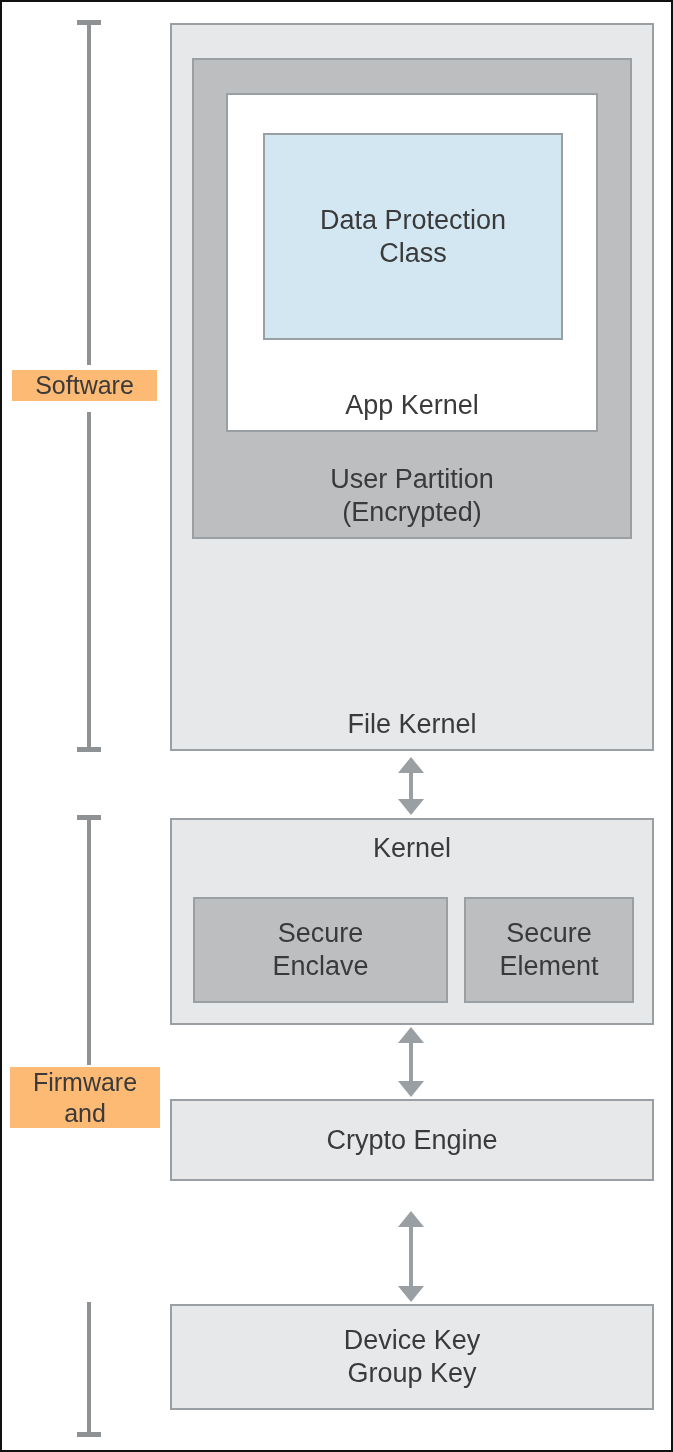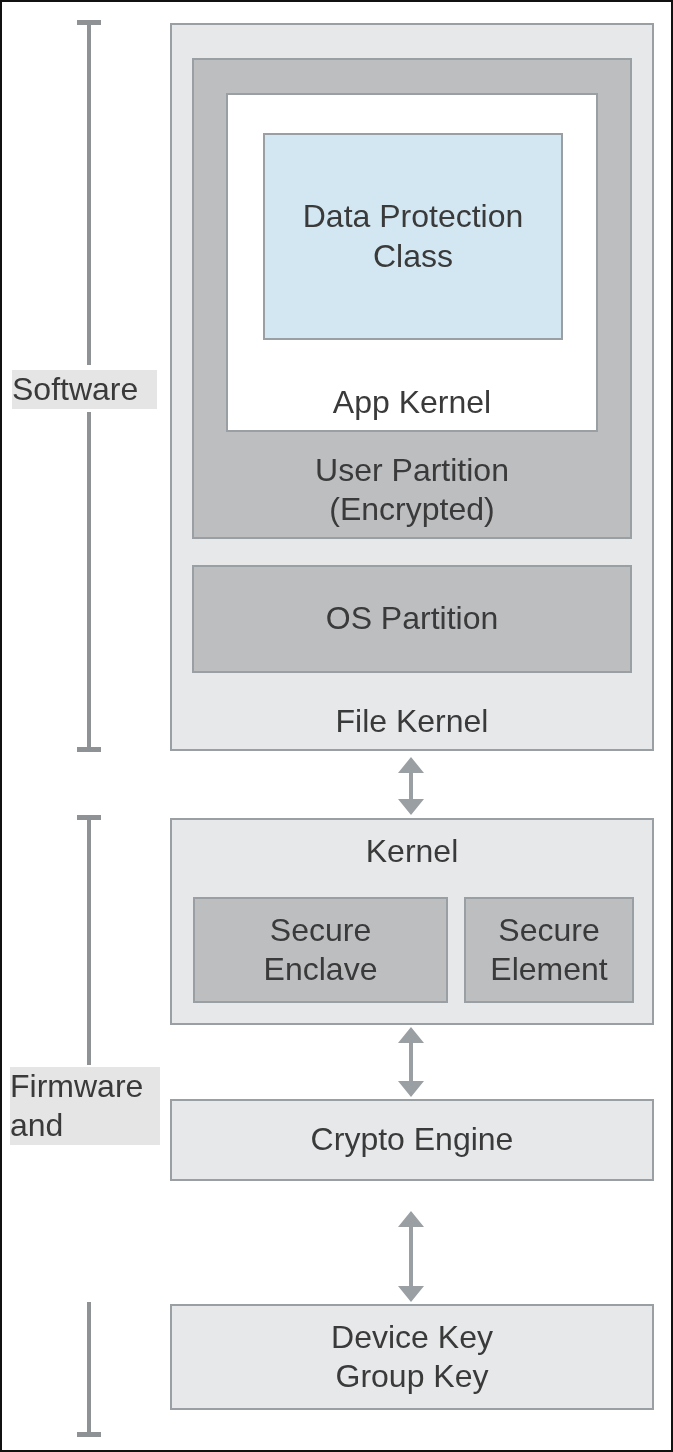--- a/index.html
+++ b/index.html
@@ -23,21 +23,21 @@
   
   .box {
     position: absolute;
     box-sizing: border-box;
     border: 2px solid #9a9fa3;
     display: flex;
     align-items: flex-end;
     justify-content: center;
     text-align: center;
     color: #3a3a3a;
-    font-size: 32px;
+    font-size: 27px;
     line-height: 1.22;
   }
   .box .caption {
     display: block;
     width: 100%;
     padding-bottom: 8px;
   }
   .box.center-text {
     align-items: center;
   }
@@ -63,24 +63,25 @@
   }
   .bracket .cap {
     position: absolute;
     left: 0;
     width: 24px;
     height: 5px;
     background: #8e9295;
   }
   .bracket-label {
     position: absolute;
+    text-align: center;
     color: #3a3a3a;
-    font-size: 32px;
+    font-size: 25px;
     line-height: 1.22;
-    background: #e5e5e5;
+    background: #fdba74;
   }
 
   
   .arrow {
     position: absolute;
     width: 26px;
   }
   .arrow .shaft {
     position: absolute;
     left: 11px;
@@ -148,23 +149,20 @@
     <span class="caption">App Kernel</span>
   </div>
 
   <div class="box fill-blue center-text" style="left:261px; top:131px; width:300px; height:207px;">
     <span class="caption">
       <span>Data Protection</span><br>
       <span>Class</span>
     </span>
   </div>
 
-  <div class="box fill-mid center-text" style="left:190px; top:563px; width:440px; height:108px;">
-    <span class="caption">OS Partition</span>
-  </div>
 
   <div class="arrow" style="left:396px; top:755px; height:58px;">
     <div class="head-up"></div>
     <div class="shaft"></div>
     <div class="head-dn"></div>
   </div>
 
   <div class="box fill-light" style="left:168px; top:816px; width:484px; height:207px; align-items:flex-start;">
     <span class="caption" style="padding-bottom:0; padding-top:12px;">Kernel</span>
   </div>

